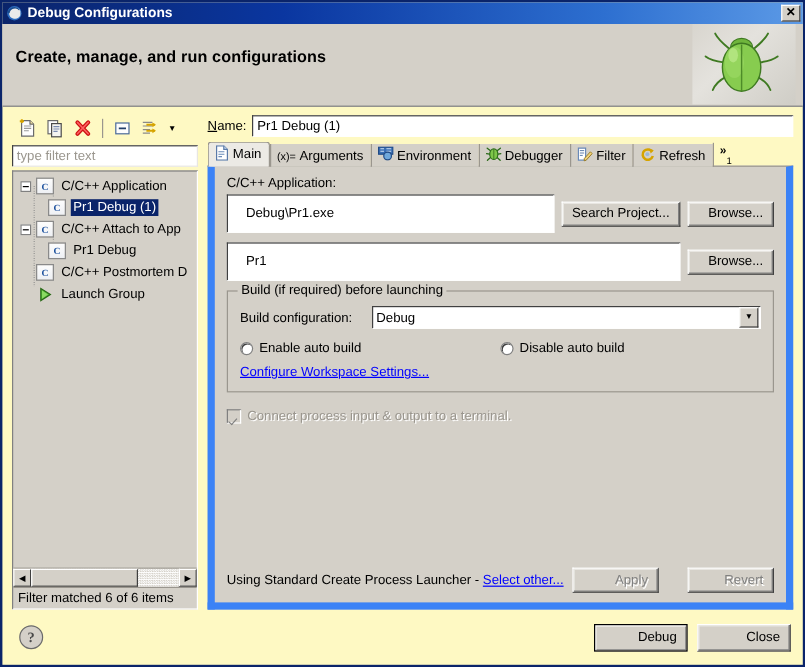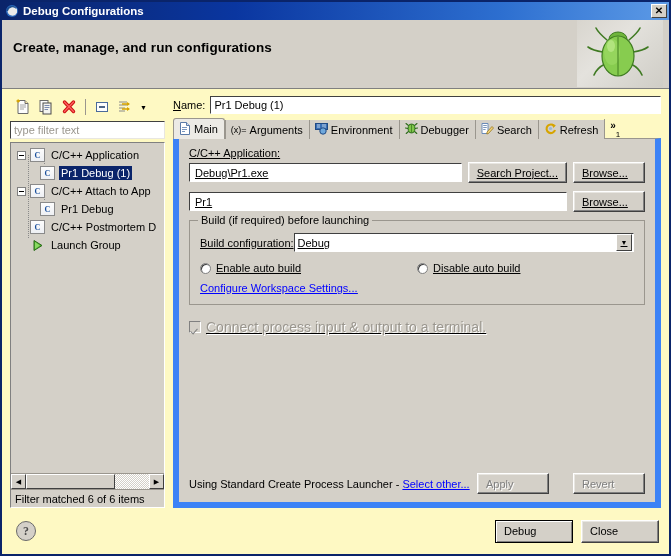--- a/index.html
+++ b/index.html
@@ -355,61 +355,60 @@
   .tab-panel {
     flex: 1 1 auto;
     border: 6px solid #3b82f6;
     border-top: 1px solid #9a968e;
     background: #d4d0c8;
     box-sizing: border-box;
     padding: 8px 10px 0 10px;
     position: relative;
     margin-top: -1px;
     overflow: hidden;
-    text-decoration: underline;
   }
   .field-label {
     font-size: 11px;
     margin-bottom: 3px;
   }
   .row {
     display: flex;
     align-items: center;
     gap: 6px;
     margin-bottom: 8px;
   }
   .text-input {
     flex: 1 1 auto;
-    height: 19px;
+    height: 32px;
     box-sizing: border-box;
     border-top: 1px solid #404040;
     border-left: 1px solid #404040;
     border-right: 1px solid #fff;
     border-bottom: 1px solid #fff;
     background: #fff;
     display: flex;
     align-items: center;
-    padding: 0 5px;
+    padding: 0 15px;
     font-size: 11px;
     min-width: 0;
     text-align: right;
   }
   .btn {
     height: 21px;
     min-width: 72px;
     box-sizing: border-box;
     background: #d4d0c8;
     border-top: 1px solid #fff;
     border-left: 1px solid #fff;
     border-right: 1px solid #404040;
     border-bottom: 1px solid #404040;
     box-shadow: inset -1px -1px 0 #808080, inset 1px 1px 0 #e8e6e1;
     display: flex;
     align-items: center;
-    justify-content: flex-start;
+    justify-content: flex-end;
     font-size: 11px;
     cursor: default;
     padding: 0 8px;
     white-space: nowrap;
   }
   .btn.disabled { color: #808080; text-shadow: 1px 1px 0 #fff; }
   .btn.default {
     border: 1px solid #000;
     box-shadow: inset 1px 1px 0 #fff, inset -1px -1px 0 #808080;
   }
@@ -420,21 +419,21 @@
     position: relative;
     box-sizing: border-box;
   }
   .group-title {
     position: absolute;
     top: -7px; left: 8px;
     background: #d4d0c8;
     padding: 0 3px;
     font-size: 11px;
   }
-  .combo-row { display:flex; align-items:center; gap:0; margin-bottom: 10px;}
+  .combo-row { display:flex; align-items:center; gap:16px; margin-bottom: 10px;}
   .combo {
     flex: 1 1 auto;
     height: 19px;
     box-sizing: border-box;
     border-top: 1px solid #404040;
     border-left: 1px solid #404040;
     border-right: 1px solid #fff;
     border-bottom: 1px solid #fff;
     background: #fff;
     display: flex;
@@ -484,21 +483,21 @@
   }
   .link {
     color: #00f;
     text-decoration: underline;
     cursor: default;
     font-size: 11px;
   }
   .check-row {
     display: flex; align-items: center; gap: 5px;
     margin-top: 14px;
-    font-size: 14px;
+    font-size: 11px;
   }
   .checkbox {
     width: 12px; height: 12px;
     flex: 0 0 12px;
     box-sizing: border-box;
     background: #d4d0c8;
     border-top: 1px solid #808080;
     border-left: 1px solid #808080;
     border-right: 1px solid #fff;
     border-bottom: 1px solid #fff;
@@ -746,21 +745,21 @@
           <span>Debugger</span>
         </div>
         <div class="tab">
           <span>
             <svg width="13" height="13" viewBox="0 0 13 13">
               <path d="M1 1.5 h6 v10 h-6 z" fill="#fff" stroke="#6a8ab8"></path>
               <path d="M2.2 3.5 h3.6 M2.2 5.5 h3.6 M2.2 7.5 h2.4" stroke="#5a7aa8" stroke-width="0.8"></path>
               <path d="M6 10 L11 4.5 L12.5 6 L7.5 11.5 L5.8 12 Z" fill="#f0d27a" stroke="#9a7a20" stroke-width="0.8"></path>
             </svg>
           </span>
-          <span>Search</span>
+          <span>Filter</span>
         </div>
         <div class="tab">
           <span>
             <svg width="13" height="13" viewBox="0 0 13 13">
               <path d="M10.5 4.5 A4.3 4.3 0 1 0 11 8" fill="none" stroke="#d6a400" stroke-width="2.1"></path>
               <path d="M8 1.5 L11.8 3.2 L9.2 6 Z" fill="#d6a400"></path>
               <circle cx="6.5" cy="6.5" r="1.6" fill="#9ab8d8"></circle>
             </svg>
           </span>
           <span>Refresh</span>

